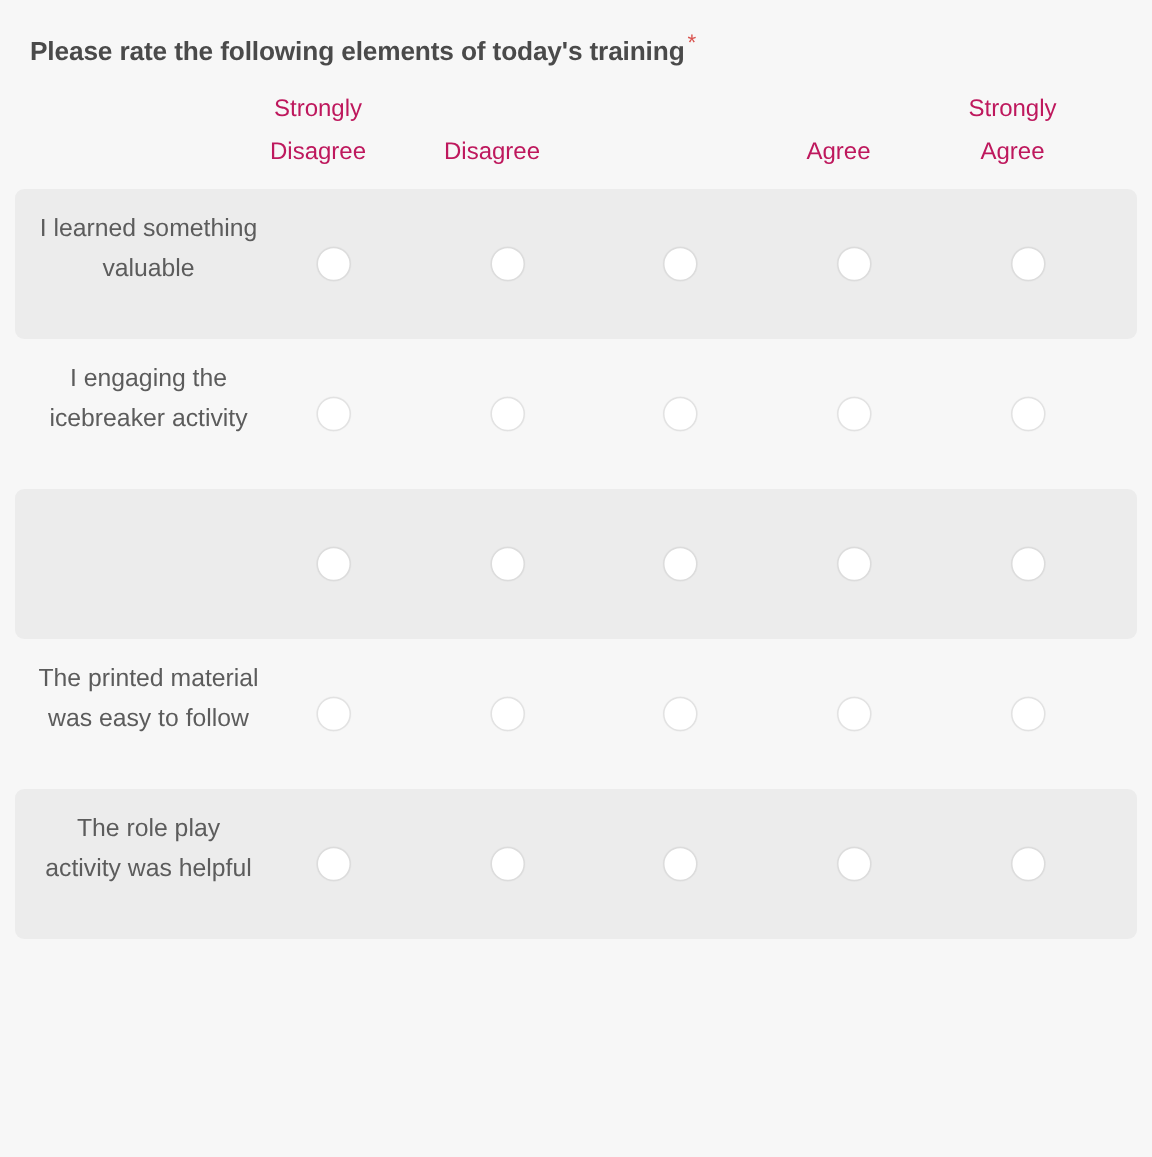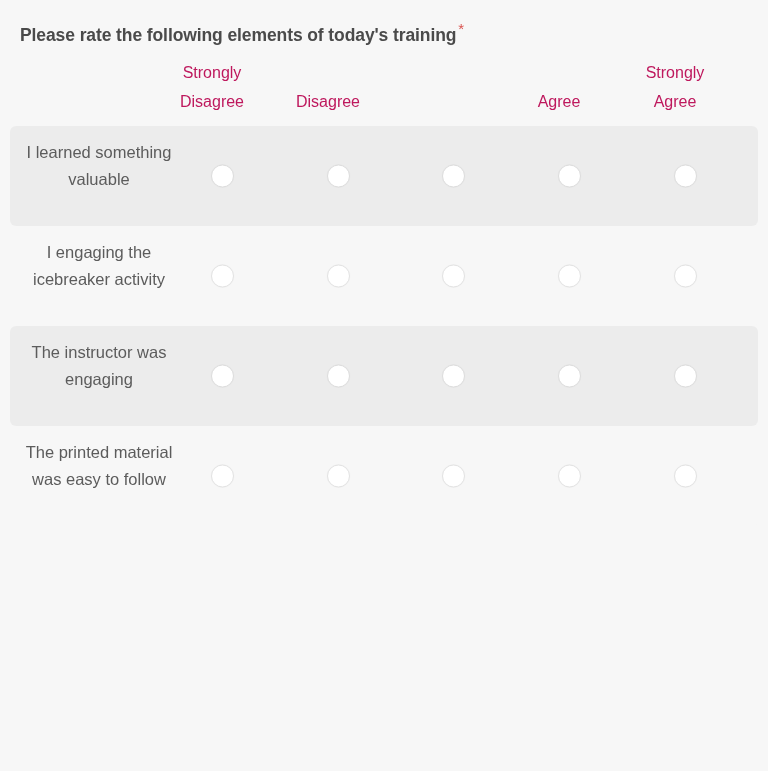--- a/index.html
+++ b/index.html
@@ -203,21 +203,20 @@
                 <span class="radio" role="radio" aria-checked="false"></span>
               </div>
               <div class="radio-cell" style="left: 511px;">
                 <span class="radio" role="radio" aria-checked="false"></span>
               </div>
             </div>
           </div>
         </div>
         <div class="matrix-row striped">
           <div class="row-inner">
-            <div class="row-label">The instructor was engaging</div>
             <div class="row-options">
               <div class="radio-cell" style="left: 48px;">
                 <span class="radio" role="radio" aria-checked="false"></span>
               </div>
               <div class="radio-cell" style="left: 164px;">
                 <span class="radio" role="radio" aria-checked="false"></span>
               </div>
               <div class="radio-cell" style="left: 279px;">
                 <span class="radio" role="radio" aria-checked="false"></span>
               </div>
@@ -245,17 +244,39 @@
               </div>
               <div class="radio-cell" style="left: 395px;">
                 <span class="radio" role="radio" aria-checked="false"></span>
               </div>
               <div class="radio-cell" style="left: 511px;">
                 <span class="radio" role="radio" aria-checked="false"></span>
               </div>
             </div>
           </div>
         </div>
+        <div class="matrix-row striped">
+          <div class="row-inner">
+            <div class="row-label">The role play activity was helpful</div>
+            <div class="row-options">
+              <div class="radio-cell" style="left: 48px;">
+                <span class="radio" role="radio" aria-checked="false"></span>
+              </div>
+              <div class="radio-cell" style="left: 164px;">
+                <span class="radio" role="radio" aria-checked="false"></span>
+              </div>
+              <div class="radio-cell" style="left: 279px;">
+                <span class="radio" role="radio" aria-checked="false"></span>
+              </div>
+              <div class="radio-cell" style="left: 395px;">
+                <span class="radio" role="radio" aria-checked="false"></span>
+              </div>
+              <div class="radio-cell" style="left: 511px;">
+                <span class="radio" role="radio" aria-checked="false"></span>
+              </div>
+            </div>
+          </div>
+        </div>
       </div>
 
   </div>
 
 </div>
 
 </body></html>

